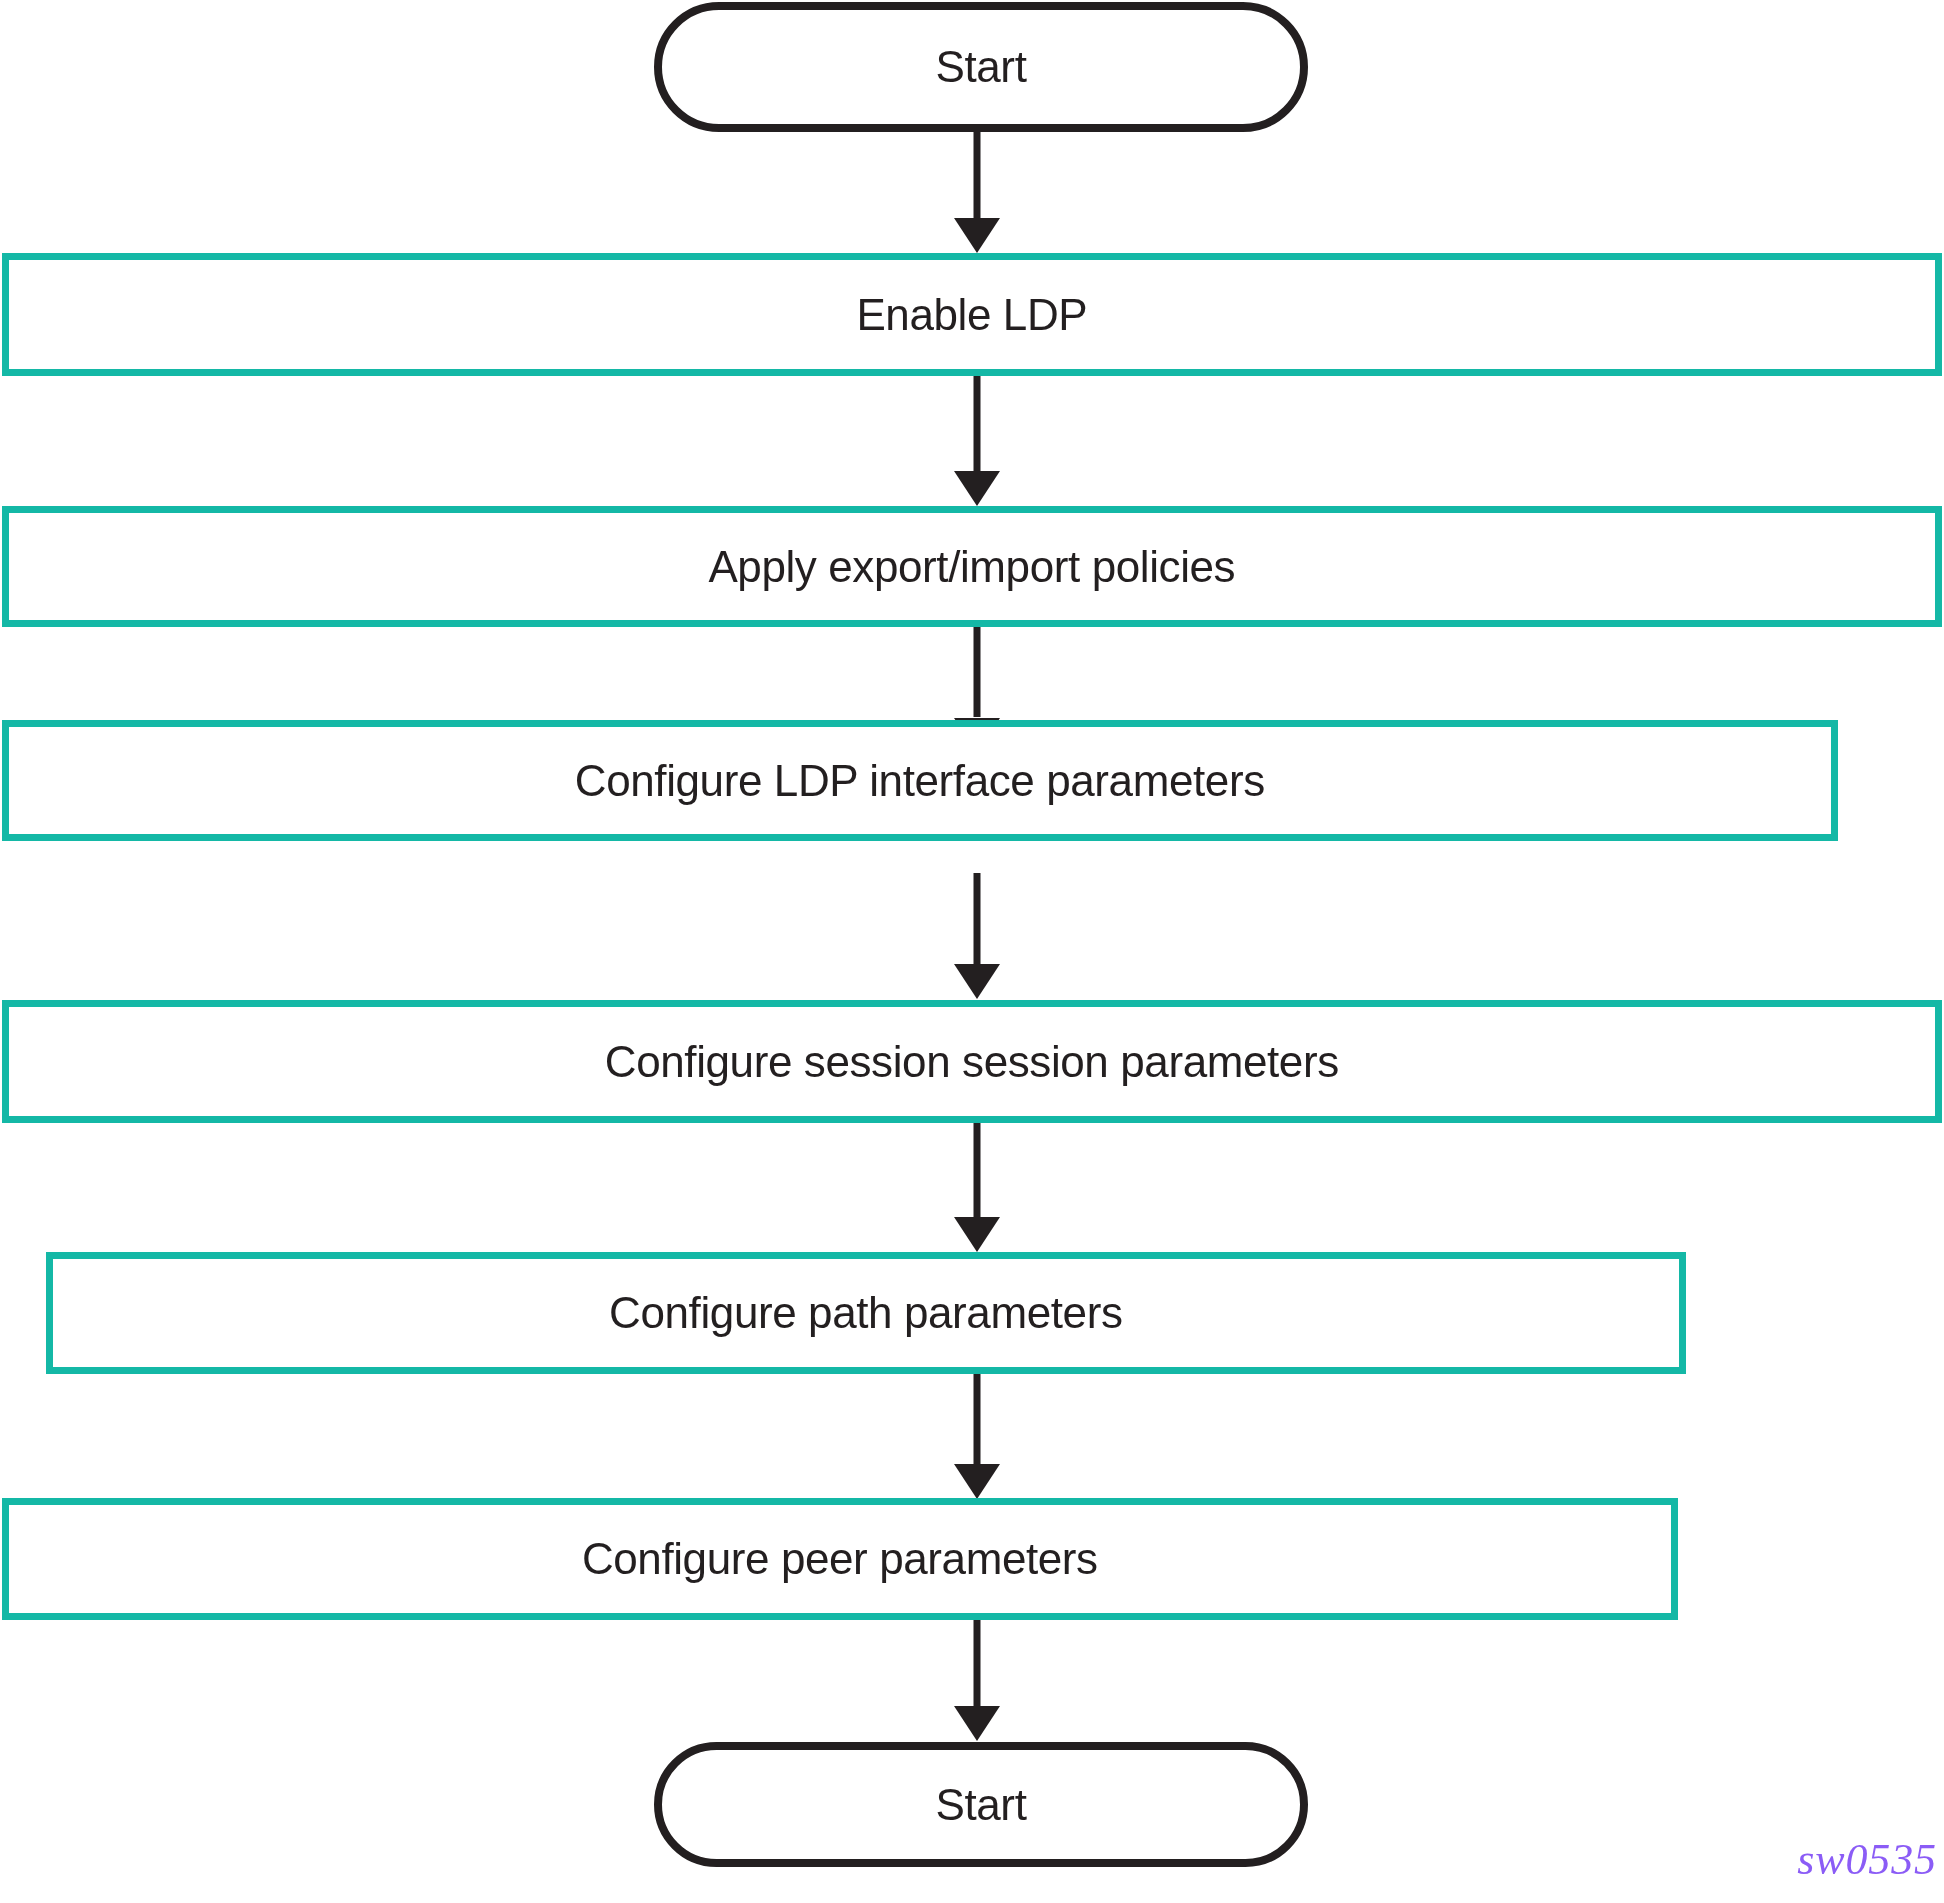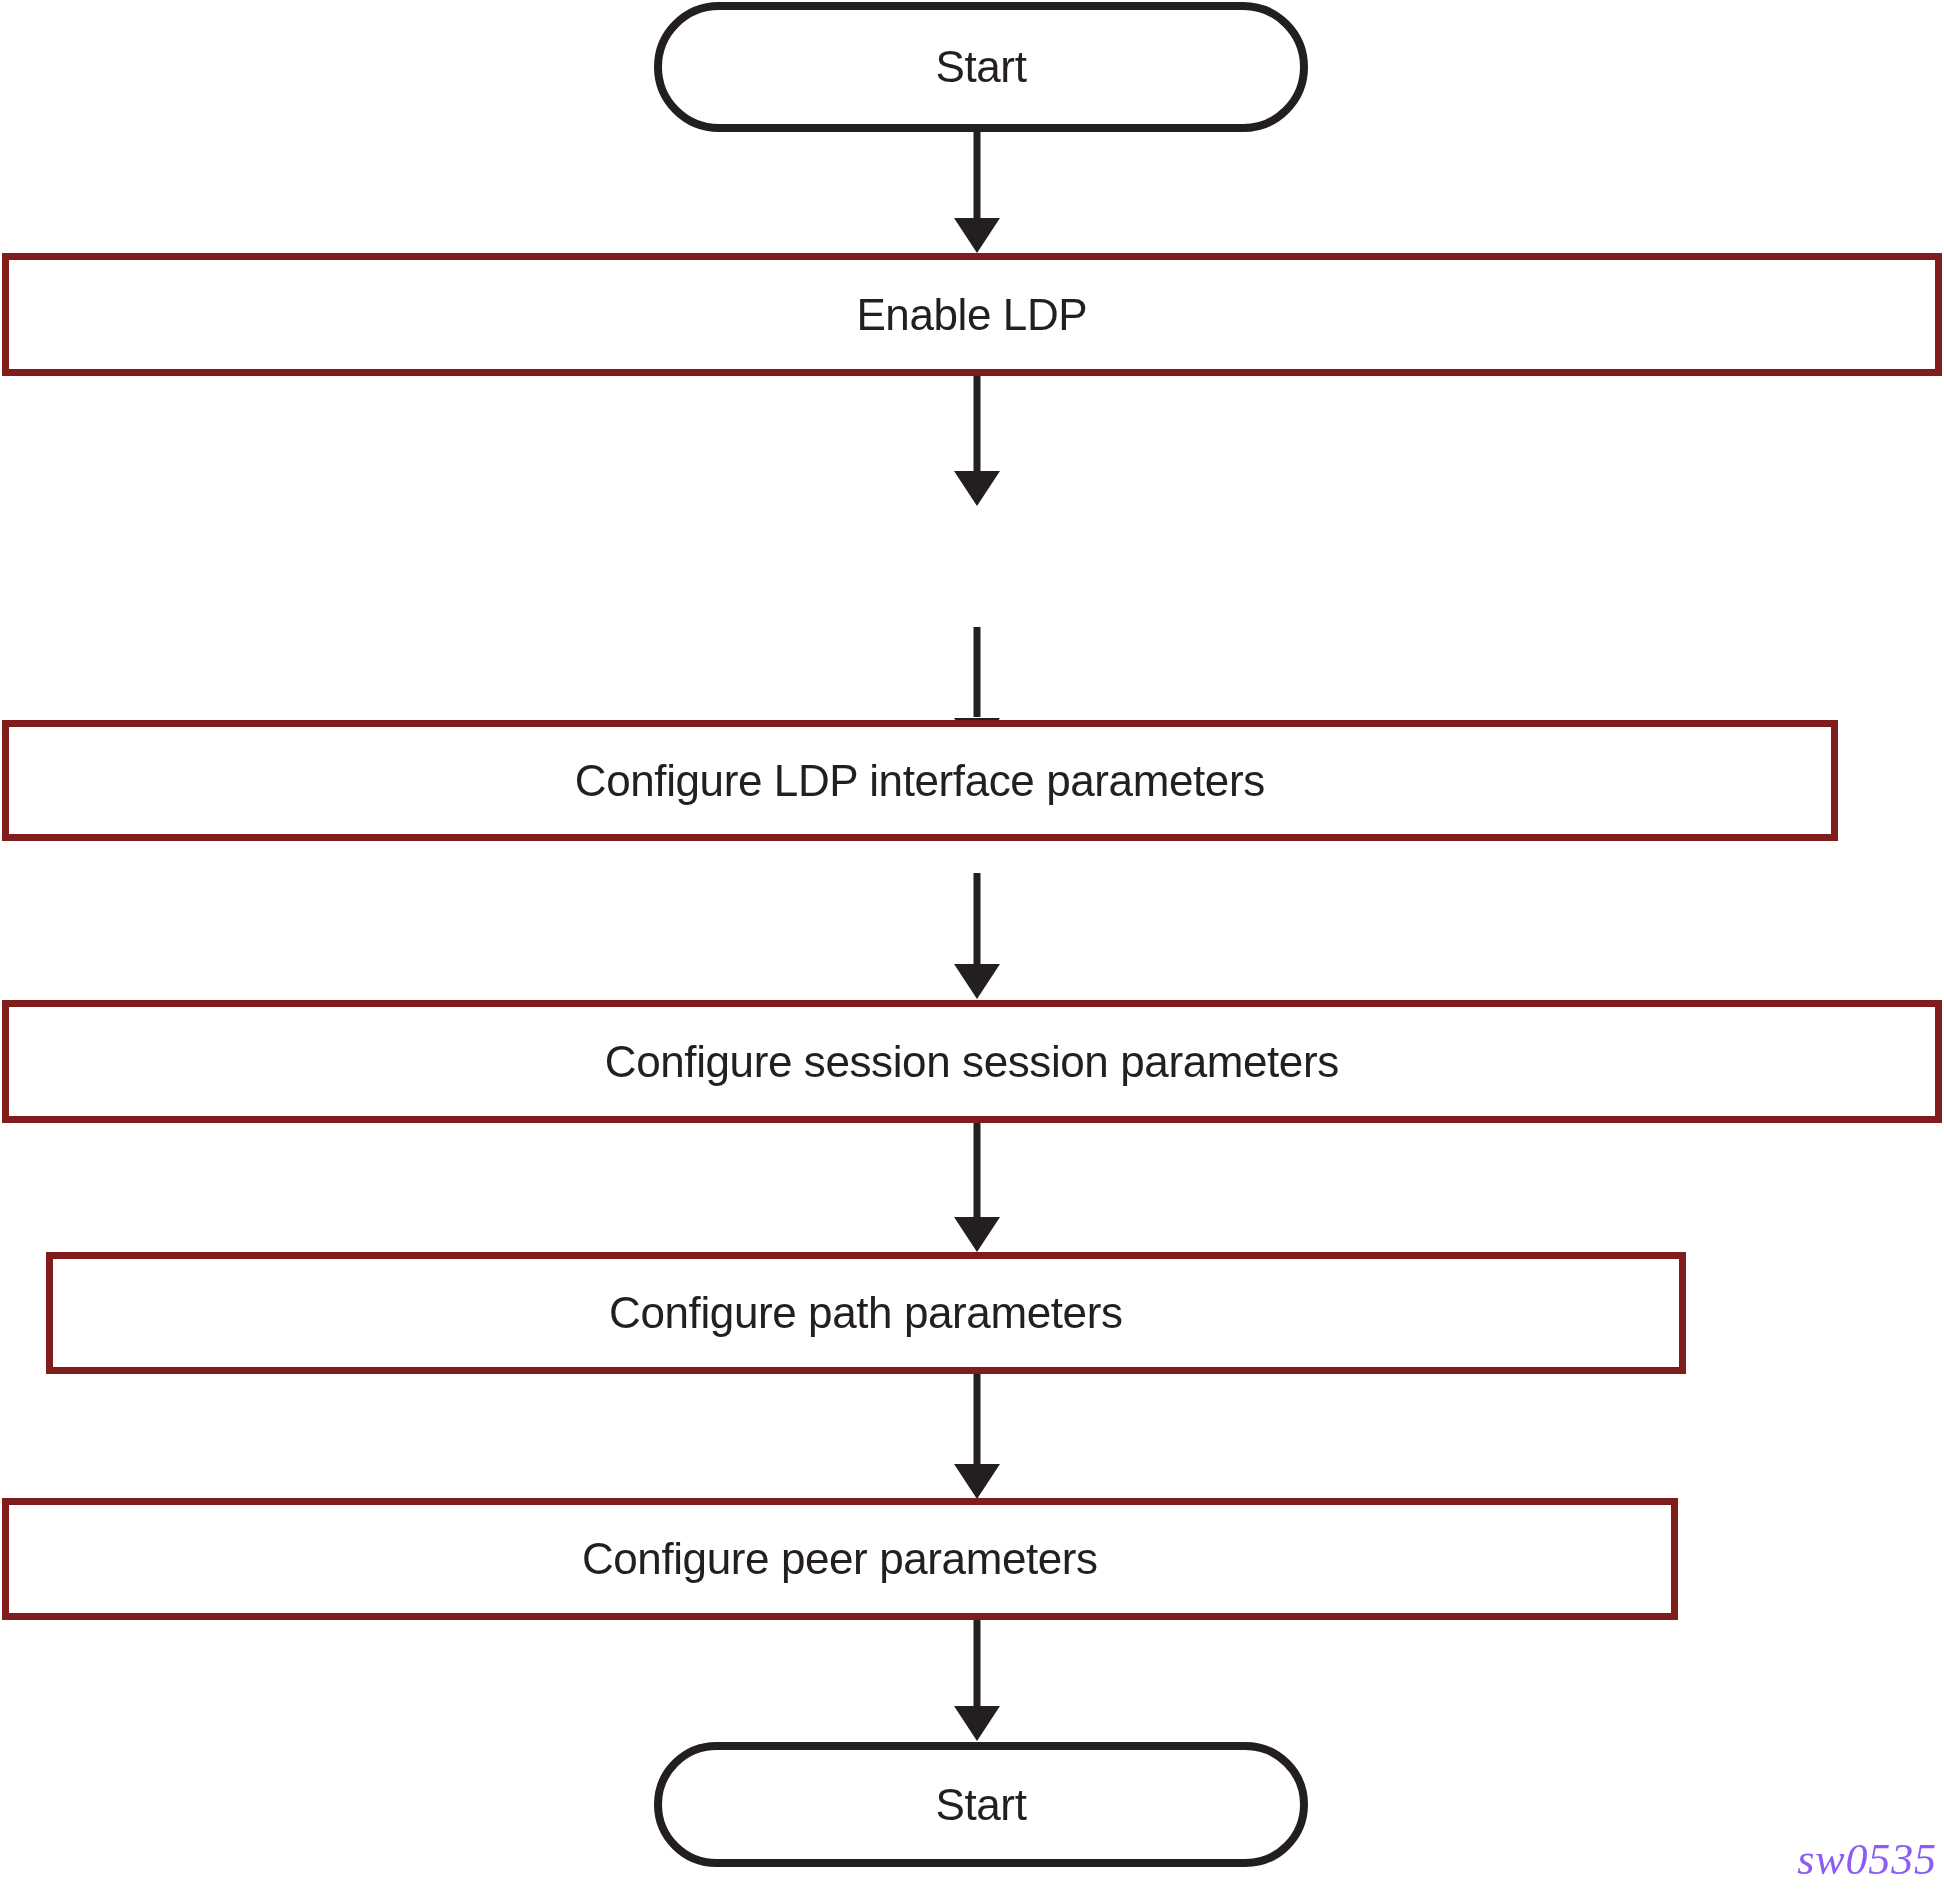--- a/index.html
+++ b/index.html
@@ -30,21 +30,21 @@
     border-radius: 68px;
     background: #ffffff;
     display: flex;
     align-items: center;
     justify-content: center;
   }
 
   
   .node-process {
     position: absolute;
-    border: 7px solid #7f1d1d;
+    border: 7px solid #14b8a6;
     background: #ffffff;
     display: flex;
     align-items: center;
     justify-content: center;
   }
 
   .node-label {
     color: #231f20;
     font-family: "Liberation Sans", sans-serif;
     font-size: 44px;
@@ -109,20 +109,23 @@
 
   <div class="node-process" id="node-enable-ldp" style="left:1.8px; top:253px; width:1940px; height:123px;">
     <span class="node-label">Enable LDP</span>
   </div>
 
   <div class="connector" style="left:954px; top:376px; height:130px;">
     <div class="stem" style="height:95px;"></div>
     <div class="head"></div>
   </div>
 
+  <div class="node-process" id="node-apply-policies" style="left:1.8px; top:506px; width:1940px; height:121px;">
+    <span class="node-label">Apply export/import policies</span>
+  </div>
 
   <div class="connector" style="left:954px; top:627px; height:126px;">
     <div class="stem" style="height:90px;"></div>
     <div class="head"></div>
   </div>
 
   <div class="node-process" id="node-configure-ldp-interface" style="left:1.8px; top:720px; width:1836px; height:121px;">
     <span class="node-label">Configure LDP interface parameters</span>
   </div>
 

